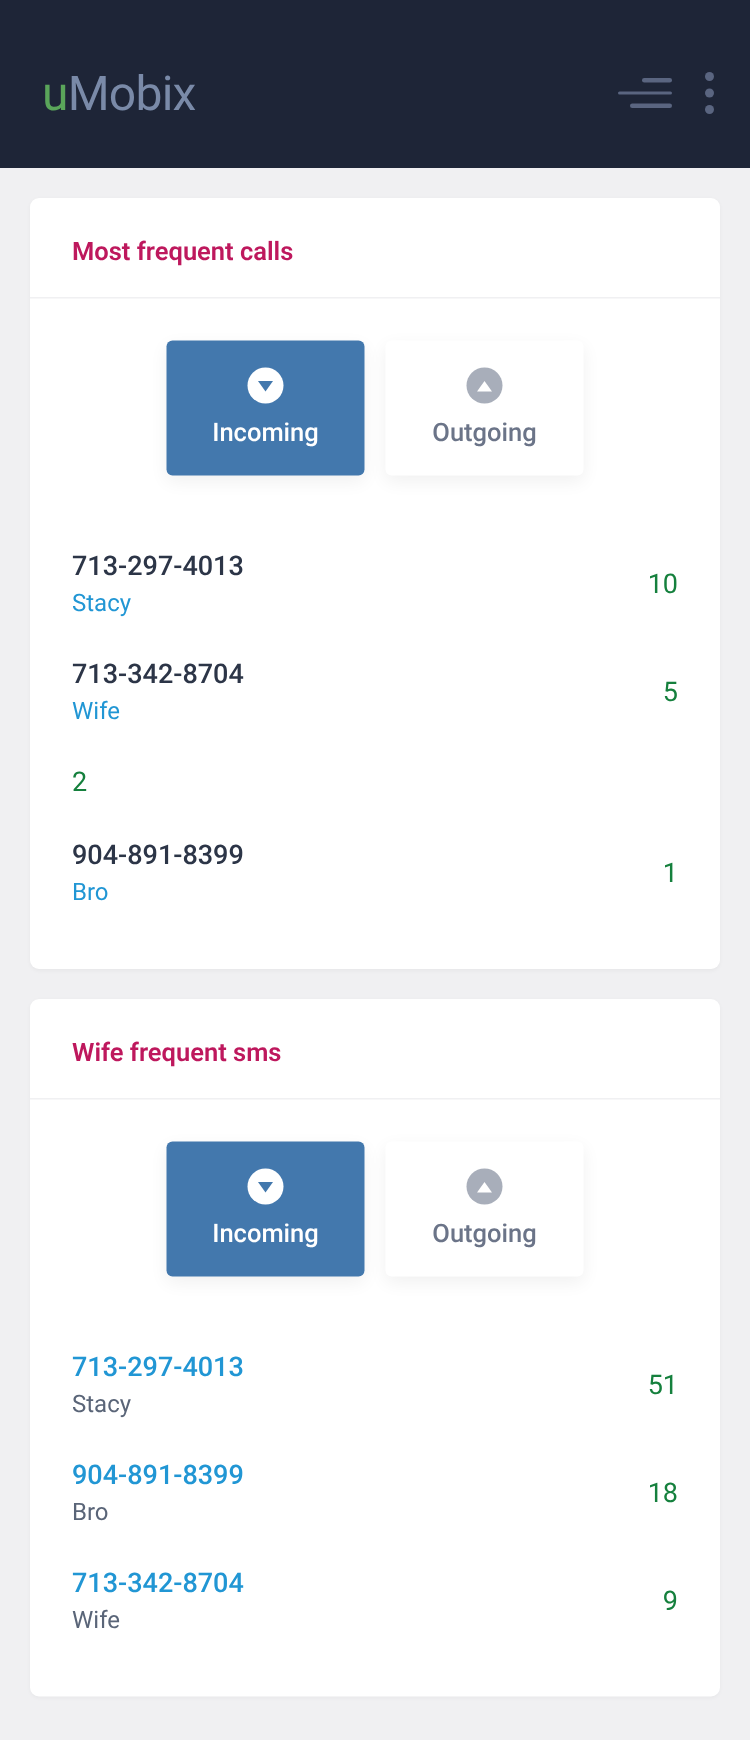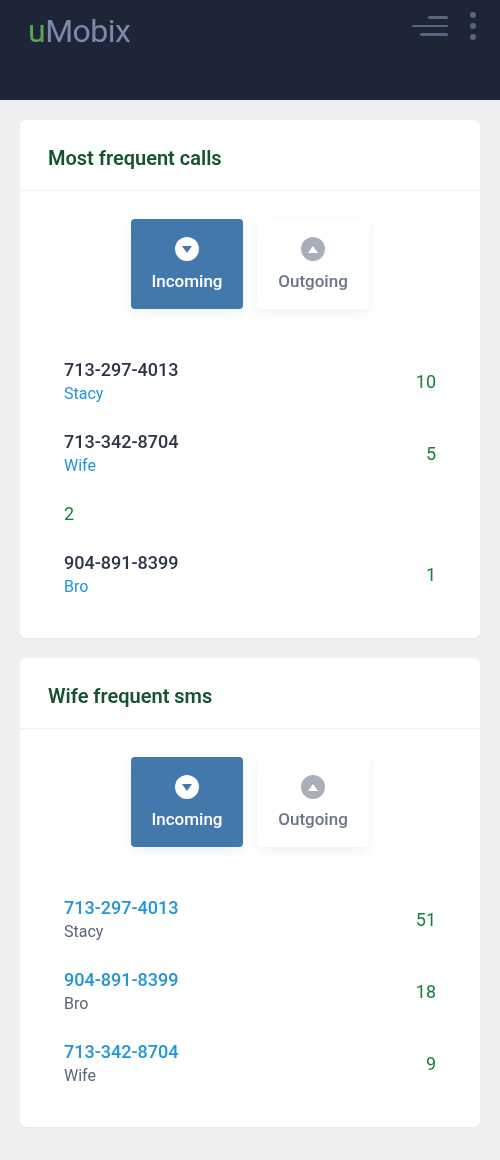--- a/index.html
+++ b/index.html
@@ -11,23 +11,23 @@
     body {
       font-family: -apple-system, BlinkMacSystemFont, 'Segoe UI', Roboto, Oxygen, sans-serif;
       background: #f0f0f2;
       width: 500px;
       height: 1160px;
       overflow: hidden;
     }
     
     .header {
       background: #1e2537;
-      height: 100px;
-      display: flex;
-      align-items: flex-start;
+      height: 112px;
+      display: flex;
+      align-items: center;
       justify-content: space-between;
       padding: 12px 24px 0 28px;
     }
     
     .logo {
       font-size: 32px;
       font-weight: 400;
       letter-spacing: -0.5px;
     }
     
@@ -87,34 +87,34 @@
       box-shadow: 0 1px 3px rgba(0,0,0,0.04);
       margin-bottom: 20px;
     }
     
     .card-header {
       padding: 26px 28px 20px;
       border-bottom: 1px solid #f0f0f2;
     }
     
     .card-title {
-      font-size: 20px;
+      font-size: 17px;
       font-weight: 600;
-      color: #14532d;
+      color: #be185d;
     }
     
     .tabs {
       display: flex;
       justify-content: center;
       gap: 14px;
       padding: 28px 0 36px;
     }
     
     .tab {
-      width: 112px;
+      width: 132px;
       height: 90px;
       display: flex;
       flex-direction: column;
       align-items: center;
       justify-content: center;
       gap: 10px;
       border-radius: 4px;
       font-size: 17px;
       font-weight: 500;
       cursor: pointer;
@@ -159,21 +159,21 @@
     
     .arrow-up {
       width: 0;
       height: 0;
       border-left: 5px solid transparent;
       border-right: 5px solid transparent;
       border-bottom: 7px solid #ffffff;
     }
     
     .list {
-      padding: 0 44px 28px;
+      padding: 0 28px 28px;
     }
     
     .list-item {
       display: flex;
       justify-content: space-between;
       align-items: center;
       padding: 14px 0;
     }
     
     .list-item-left {

